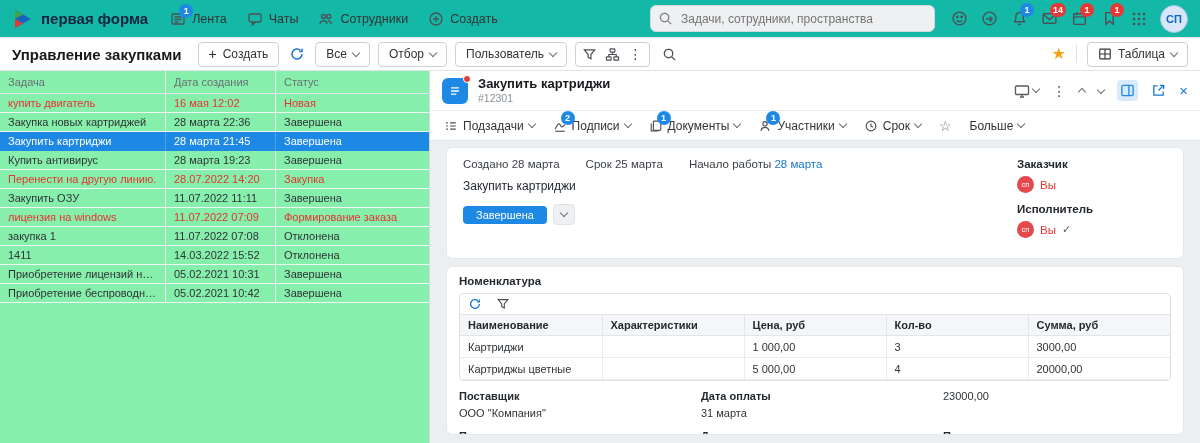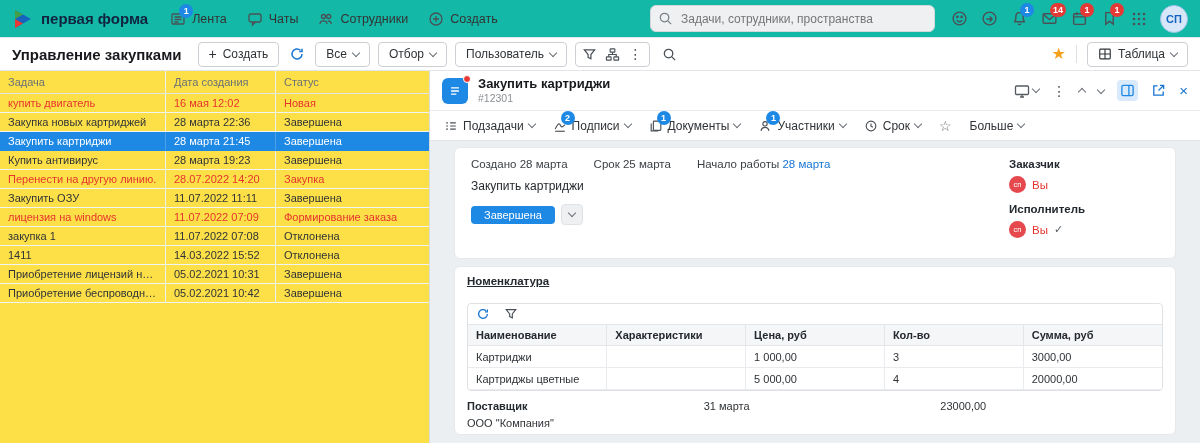--- a/index.html
+++ b/index.html
@@ -35,21 +35,21 @@
   .kebab { font-size:14px; line-height:1; color:#4a5056; cursor:pointer; }
   .toolbar-right { margin-left:auto; display:flex; align-items:center; gap:10px; }
   .fav-star { color:#f7a11a; font-size:16px; line-height:1; cursor:pointer; }
   .vr { width:1px; height:18px; background:#dfe2e5; }
 
   .cv { width:6px; height:6px; border-right:1.5px solid currentColor; border-bottom:1.5px solid currentColor; transform:rotate(45deg); display:inline-block; margin-top:-3px; flex:0 0 auto; color:#6a7076; }
   .cv-up { transform:rotate(-135deg); margin-top:2px; }
 
   
   .content { flex:1; display:flex; min-height:0; }
-  .left-panel { width:430px; border-right:1px solid #d9dcdf; background:#fde047; flex:0 0 auto; overflow:hidden; }
+  .left-panel { width:430px; border-right:1px solid #d9dcdf; background:#86efac; flex:0 0 auto; overflow:hidden; }
   .thead,.trow { display:grid; grid-template-columns:165px 110px 155px; }
   .thead { height:23px; color:#6a7076; font-size:11px; border-bottom:1px solid #e3e5e8; }
   .thead .tcell { line-height:23px; cursor:pointer; }
   .tcell { padding:0 8px; white-space:nowrap; overflow:hidden; text-overflow:ellipsis; line-height:19px; }
   .thead > :nth-child(n+2), .trow > :nth-child(n+2) { border-left:1px solid #eef0f1; }
   .trow { height:19px; font-size:11px; color:#2f3337; border-bottom:1px solid #f2f3f4; cursor:pointer; }
   .trow.red { color:#e5342e; }
   .trow.selected { background:#1e88e5; color:#fff; border-color:#1e88e5; }
   .trow.selected > :nth-child(n+2) { border-left-color:#4da0ea; }
 
@@ -65,38 +65,38 @@
   .dhb { display:flex; align-items:center; gap:3px; cursor:pointer; }
   .panel-active { background:#d9eafc; border-radius:4px; padding:3px; color:#1e88e5; }
   .blue-ic { color:#1976d2; }
   .close-g { font-size:15px; line-height:1; color:#1976d2; cursor:pointer; }
 
   .tabs { background:#fff; height:30px; display:flex; align-items:center; gap:18px; padding:0 14px; border-bottom:1px solid #e3e5e8; flex:0 0 auto; color:#2f3337; }
   .tab { display:flex; align-items:center; gap:5px; cursor:pointer; font-size:12px; white-space:nowrap; }
   .tab .ibadge { left:8px; top:-8px; }
   .star-tab { color:#6a7076; font-size:14px; line-height:1; cursor:pointer; }
 
-  .detail-body { flex:1; padding:6px 24px 8px; display:flex; flex-direction:column; gap:7px; min-height:0; overflow:hidden; }
+  .detail-body { flex:1; padding:6px 16px 8px; display:flex; flex-direction:column; gap:7px; min-height:0; overflow:hidden; }
   .card { background:#fff; border:1px solid #e6e8ea; border-radius:6px; }
   .card1 { padding:10px 16px; display:flex; justify-content:space-between; gap:16px; flex:0 0 auto; }
   .meta { display:flex; gap:26px; font-size:11.5px; color:#3c4146; flex-wrap:nowrap; }
   .link { color:#1976d2; cursor:pointer; }
   .desc { margin-top:9px; font-size:12px; color:#24292f; }
   .status-row { margin-top:11px; display:flex; align-items:center; gap:6px; }
   .pill { background:#1e88e5; color:#fff; border-radius:4px; padding:3px 13px; font-size:11px; cursor:pointer; }
   .pill-dd { width:22px; height:21px; background:#eef0f2; border:1px solid #dfe2e5; border-radius:4px; display:flex; align-items:center; justify-content:center; cursor:pointer; }
   .card1-right { width:150px; flex:0 0 auto; font-size:11.5px; }
   .role-label { font-weight:700; color:#24292f; }
   .role-row { display:flex; align-items:center; gap:6px; margin:6px 0 10px; }
   .avatar-sm { width:17px; height:17px; border-radius:50%; background:#e5484d; color:#fff; font-size:7.5px; display:flex; align-items:center; justify-content:center; flex:0 0 auto; }
   .you { color:#e5342e; }
   .check { color:#555b61; font-size:11px; }
 
   .card2 { flex:1; padding:8px 12px; min-height:0; overflow:hidden; }
-  .nom-title { font-weight:700; font-size:11.5px; margin-bottom:16px; color:#24292f;text-decoration:underline; }
+  .nom-title { font-weight:700; font-size:11.5px; margin-bottom:6px; color:#24292f; }
   .nom-box { border:1px solid #dfe2e5; border-radius:4px; overflow:hidden; }
   .nom-toolbar { display:flex; align-items:center; gap:14px; padding:3px 8px; }
   .ntb-ico { display:flex; cursor:pointer; color:#1976d2; }
   .ntb-ico.gray { color:#4a5056; }
   table.nom { width:100%; border-collapse:collapse; font-size:11px; table-layout:fixed; }
   .nom th { background:#f5f6f7; font-weight:700; text-align:left; padding:4px 8px; border:1px solid #e3e5e8; color:#24292f; }
   .nom td { padding:4px 8px; border:1px solid #e9ebee; color:#2f3337; height:22px; }
   .nom th:first-child, .nom td:first-child { border-left:none; }
   .nom th:last-child, .nom td:last-child { border-right:none; }
   .fields { margin-top:9px; display:grid; grid-template-columns:1fr 1fr 1fr; row-gap:11px; column-gap:14px; }
@@ -539,20 +539,21 @@
                   </tr>
                 </tbody>
             </table>
           </div>
           <div class="fields">
               <div class="field">
                 <div class="field-label">Поставщик</div>
                 <div class="field-value link">ООО "Компания"</div>
               </div>
               <div class="field">
+                <div class="field-label">Дата оплаты</div>
                 <div class="field-value">31 марта</div>
               </div>
               <div class="field">
                 <div class="field-value">23000,00</div>
               </div>
               <div class="field">
                 <div class="field-label">Планируемая дата доставки</div>
               </div>
               <div class="field">
                 <div class="field-label">Дата допоставки</div>

